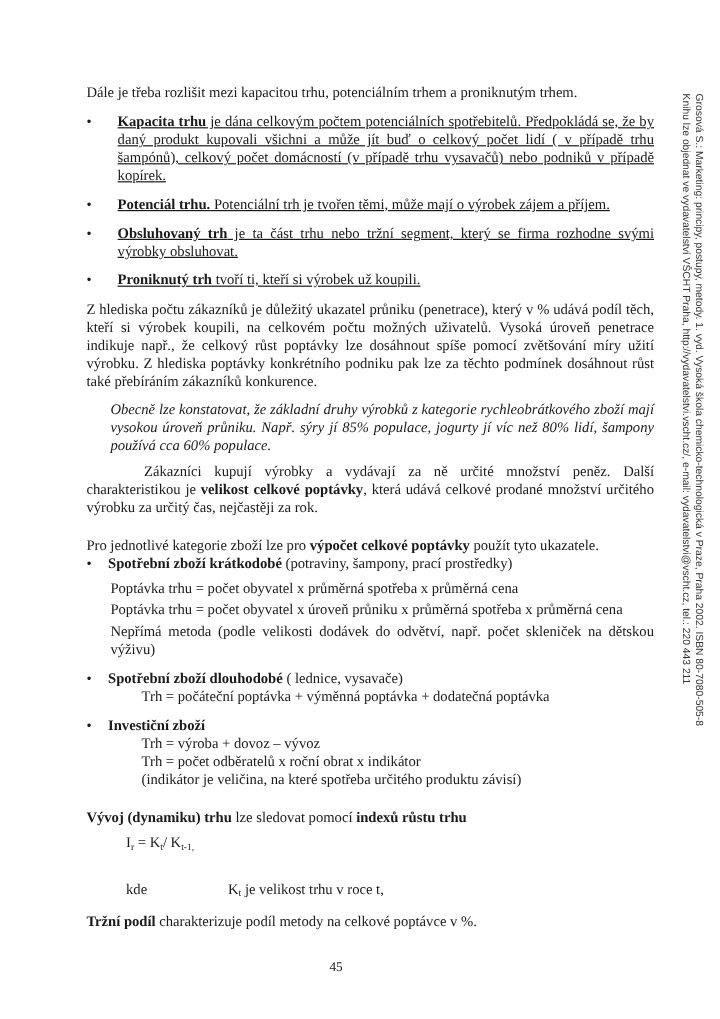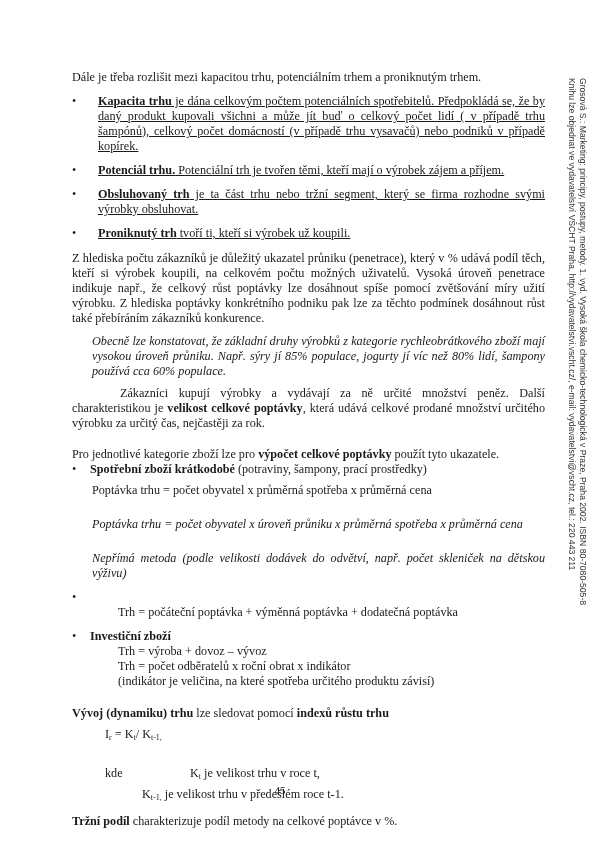--- a/index.html
+++ b/index.html
@@ -12,47 +12,47 @@
   .bl { display: flex; margin-bottom: 9px; }
   .bl .dot { width: 26px; flex: none; font-size: 12px; }
   .bl .txt { flex: 1; text-align: justify; text-decoration: underline; }
   .para { margin-top: 10px; text-align: justify; }
   .ital { font-style: italic; margin-top: 8px; text-align: justify; margin-left: 20px; }
   .indent-first { text-indent: 48px; margin-top: 7px; text-align: justify; }
   .lead { margin-top: 16px; }
   .bl2 { display: flex; margin-top: 0px; }
   .bl2 .dot { width: 18px; flex: none; }
   .formula { margin-left: 20px; margin-top: 6px; }
-  .formula.gap { margin-top: 19px; font-style: italic; }
+  .formula.gap { margin-top: 3px; }
   .formula2 { margin-left: 46px; }
   .sec { margin-top: 9px; }
   .vyvoj { margin-top: 17px; }
   .idx { margin-left: 33px; margin-top: 6px; }
   .kde { display: flex; margin-top: 24px; margin-left: 33px; gap: 48px; }
   .kde .lbl { width: 37px; }
   .kde2 { margin-left: 70px; margin-top: 6px; }
   sub { font-size: 8px; vertical-align: -2px; line-height: 0; }
   .trzni { margin-top: 12px; }
-  .pagenum { position: absolute; top: 783px; left: 0; width: 560px; text-align: center; font-size: 11px; }
+  .pagenum { position: absolute; top: 799px; left: 0; width: 560px; text-align: center; font-size: 11px; }
   .side { position: absolute; left: 588px; top: 78px; transform-origin: 0 0; transform: rotate(90deg);
           font-family: "Liberation Sans", "DejaVu Sans", sans-serif; font-size: 8.6px; line-height: 10.5px; color: #333; white-space: nowrap; width: 520px; }
 </style>
 </head>
 <body>
 
 <div class="page">
   <p class="intro">Dále je třeba rozlišit mezi kapacitou trhu,  potenciálním trhem a proniknutým trhem.</p>
 
   <div class="bl">
     <span class="dot">•</span>
     <span class="txt"><b>Kapacita trhu</b><span> je dána celkovým  počtem potenciálních spotřebitelů. Předpokládá se, že by daný produkt kupovali všichni  a může jít buď o celkový počet lidí (  v případě trhu šampónů), celkový počet domácností (v případě trhu vysavačů) nebo   podniků v případě kopírek.</span></span>
   </div>
   <div class="bl">
     <span class="dot">•</span>
-    <span class="txt"><b>Potenciál  trhu.</b><span> Potenciální trh je tvořen  těmi, kteří mají o výrobek zájem a příjem.</span></span>
+    <span class="txt"><b>Potenciál  trhu.</b><span> Potenciální trh je tvořen  těmi, může mají o výrobek zájem a příjem.</span></span>
   </div>
   <div class="bl">
     <span class="dot">•</span>
     <span class="txt"><b>Obsluhovaný trh</b><span> je ta část trhu nebo tržní segment, který se firma rozhodne svými výrobky obsluhovat.</span></span>
   </div>
   <div class="bl">
     <span class="dot">•</span>
     <span class="txt"><b>Proniknutý trh</b><span> tvoří ti, kteří si výrobek už koupili.</span></span>
   </div>
 
@@ -65,39 +65,39 @@
   <div class="bl2">
     <span class="dot">•</span>
     <span><b>Spotřební zboží krátkodobé</b><span> (potraviny, šampony, prací prostředky)</span></span>
   </div>
   <p class="formula">Poptávka trhu = počet obyvatel x průměrná spotřeba x průměrná cena</p>
   <p class="formula gap">Poptávka trhu = počet obyvatel x úroveň průniku x průměrná spotřeba x průměrná cena</p>
   <p class="formula gap just">Nepřímá metoda (podle velikosti dodávek do odvětví, např. počet skleniček na dětskou výživu)</p>
 
   <div class="bl2 sec">
     <span class="dot">•</span>
+    <span><b>Spotřební zboží dlouhodobé</b><span> ( lednice, vysavače)</span></span>
   </div>
   <p class="formula2">Trh = počáteční poptávka + výměnná poptávka + dodatečná poptávka</p>
 
   <div class="bl2 sec">
     <span class="dot">•</span>
     <span><b>Investiční zboží</b></span>
   </div>
   <p class="formula2">Trh = výroba  +  dovoz – vývoz</p>
   <p class="formula2">Trh = počet odběratelů  x roční obrat x indikátor</p>
   <p class="formula2">(indikátor je veličina, na které spotřeba určitého produktu závisí)</p>
 
   <p class="vyvoj"><b>Vývoj (dynamiku) trhu</b><span> lze sledovat pomocí </span><b>indexů růstu trhu</b></p>
 
   <p class="idx"><span>I</span><sub>r</sub><span> = K</span><sub>t</sub><span>/ K</span><sub>t-1,</sub></p>
   <div class="kde">
     <span class="lbl">kde</span>
     <span><span>K</span><sub>t</sub><span>  je velikost trhu v roce t,</span></span>
   </div>
-  <p class="kde2"><span>K</span><sub>t-1,</sub><span> je velikost trhu v předešlém roce t-1.</span></p>
 
   <p class="trzni"><b>Tržní podíl</b><span> charakterizuje podíl metody na celkové poptávce v %.</span></p>
 </div>
 
 <div class="pagenum">45</div>
 
 <div class="side">
   <div>Grosová S.: Marketing: principy, postupy, metody. 1. vyd. Vysoká škola chemicko-technologická v Praze, Praha 2002. ISBN 80-7080-505-8</div>
   <div>Knihu lze objednat ve vydavatelství VŠCHT Praha, http://vydavatelstvi.vscht.cz/, e-mail: vydavatelstvi@vscht.cz, tel.: 220 443 211</div>
 </div>

